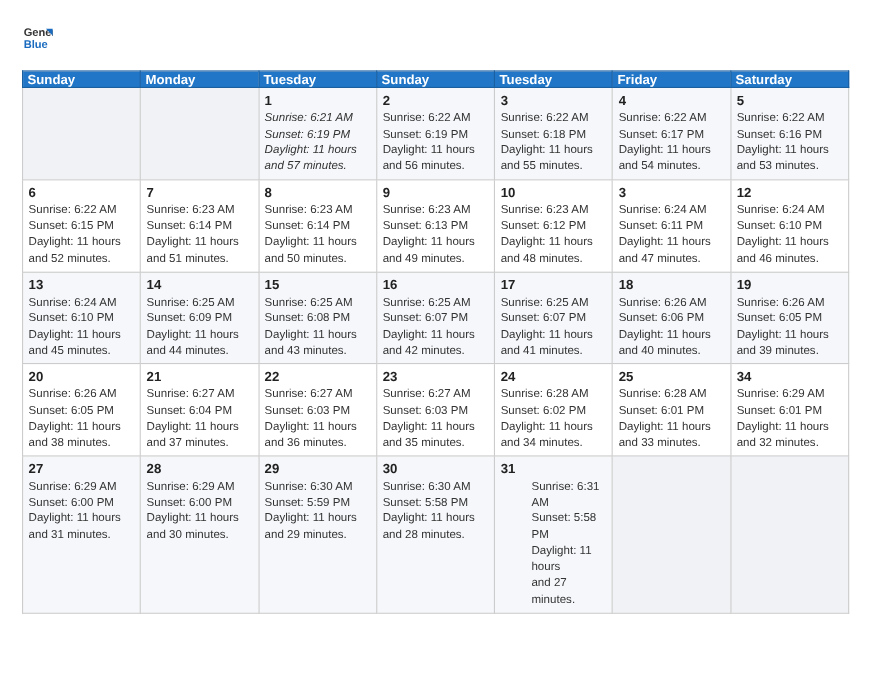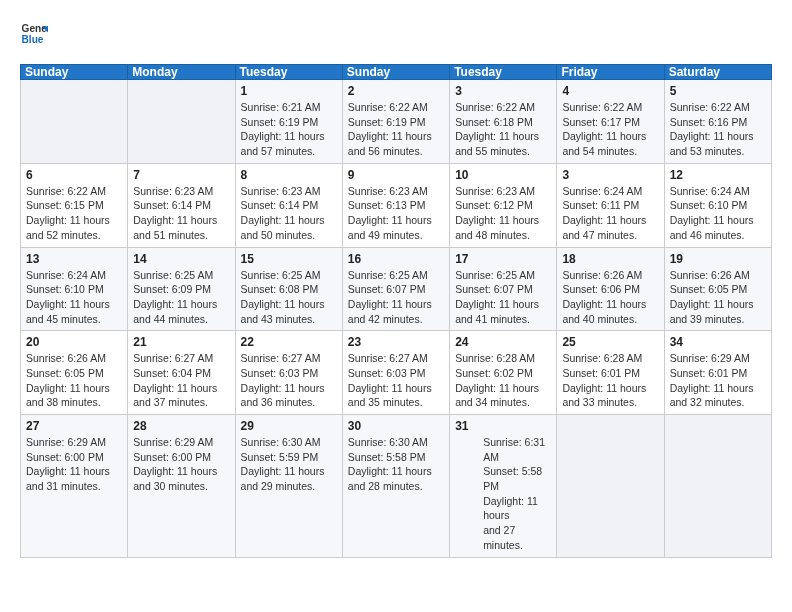--- a/index.html
+++ b/index.html
@@ -110,21 +110,21 @@
         <th>Friday</th>
         <th>Saturday</th>
       </tr>
   </thead>
   <tbody id="calendar-body">
   <tr>
         <td class="empty-cell"></td>
         <td class="empty-cell"></td>
         <td>
           <span class="day-num">1</span>
-          <div class="day-info" style="white-space: pre-line;">Sunrise: 6:21 AM
+          <div class="day-info" style="white-space: pre-line; font-style: italic;">Sunrise: 6:21 AM
 Sunset: 6:19 PM
 Daylight: 11 hours
 and 57 minutes.</div>
         </td>
         <td>
           <span class="day-num">2</span>
           <div class="day-info" style="white-space: pre-line;">Sunrise: 6:22 AM
 Sunset: 6:19 PM
 Daylight: 11 hours
 and 56 minutes.</div>

